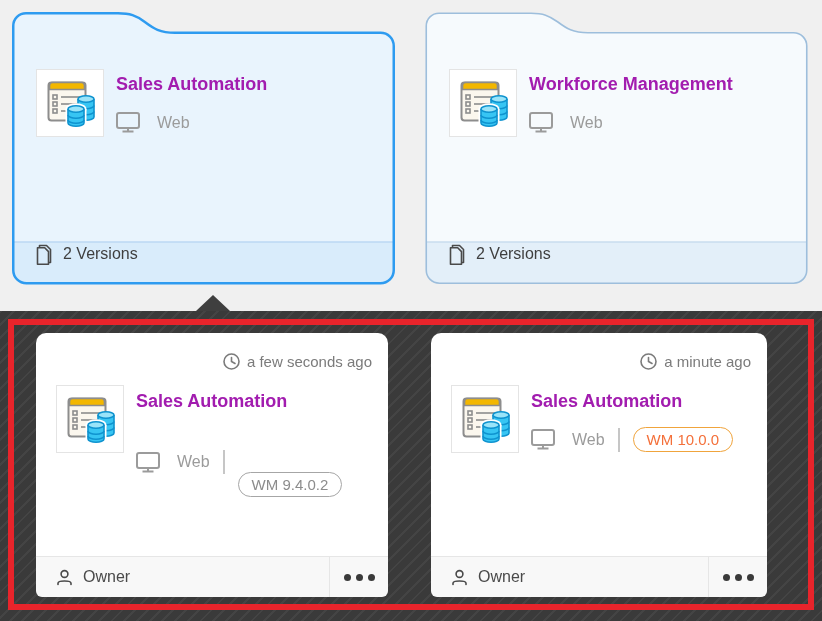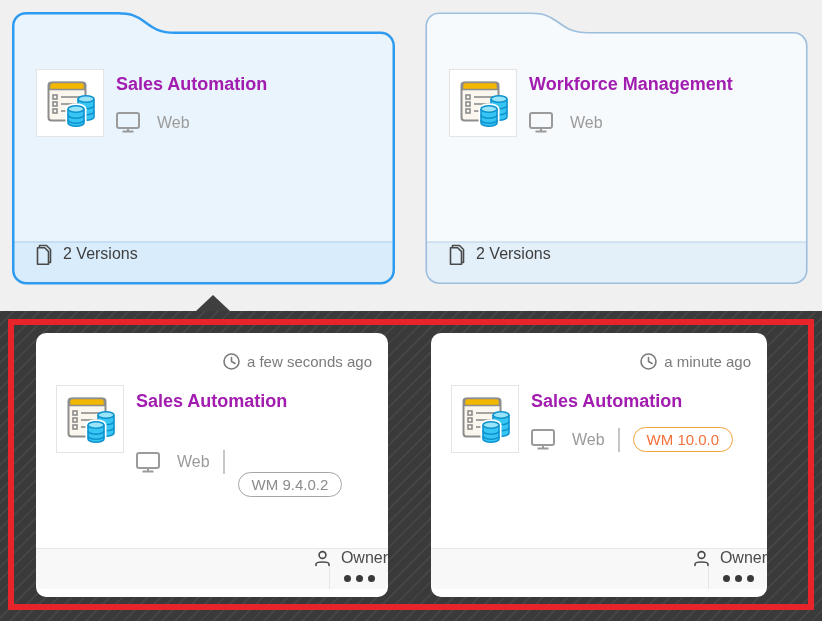--- a/index.html
+++ b/index.html
@@ -32,22 +32,22 @@
   .vcard{position:absolute;top:333px;height:264px;background:#fff;border-radius:10px;}
   .vcard .stamp{position:absolute;right:16px;top:20px;display:flex;align-items:center;gap:7px;font-size:15px;color:#7B7B7B;}
   .vcard .stamp svg{width:17px;height:17px;}
   .vcard .app-icon-box{left:20px;top:52px;}
   .vcard .f-title{left:100px;top:58px;}
   .vcard .meta-row{left:100px;top:94px;}
   .pipe{width:2px;height:24px;background:#C6C6C6;margin:0 13px;}
   .badge{font-size:15px;border:1.5px solid;border-radius:14px;padding:3px 13px;white-space:nowrap;}
   .badge.gray{border-color:#A6A6A6;color:#8C8C8C;margin-top:45px;}
   .badge.orange{border-color:#F0A43C;color:#F4703A;}
-  .v-footer{position:absolute;left:0;right:0;bottom:8px;height:40px;background:#F8F8F8;border-top:1px solid #E6E6E6;
-    border-radius:0 0 6px 6px;display:flex;align-items:flex-end;flex-direction:column;}
+  .v-footer{position:absolute;left:0;right:0;bottom:0;height:40px;background:#F8F8F8;border-top:1px solid #E6E6E6;
+    border-radius:0 0 6px 6px;display:flex;align-items:center;}
   .owner-wrap{flex:1;display:flex;align-items:center;gap:10px;padding-left:20px;font-size:16px;color:#4A4A4A;}
   .owner-wrap svg{width:17px;height:17px;}
   .more-btn{width:58px;height:100%;border-left:1px solid #E6E6E6;display:flex;align-items:center;justify-content:center;gap:5px;cursor:pointer;}
   .more-btn i{width:7px;height:7px;border-radius:50%;background:#3A3A3A;}
   svg{display:block;}
 </style>
 </head>
 <body>
 
 <svg width="0" height="0" style="position:absolute" aria-hidden="true">

